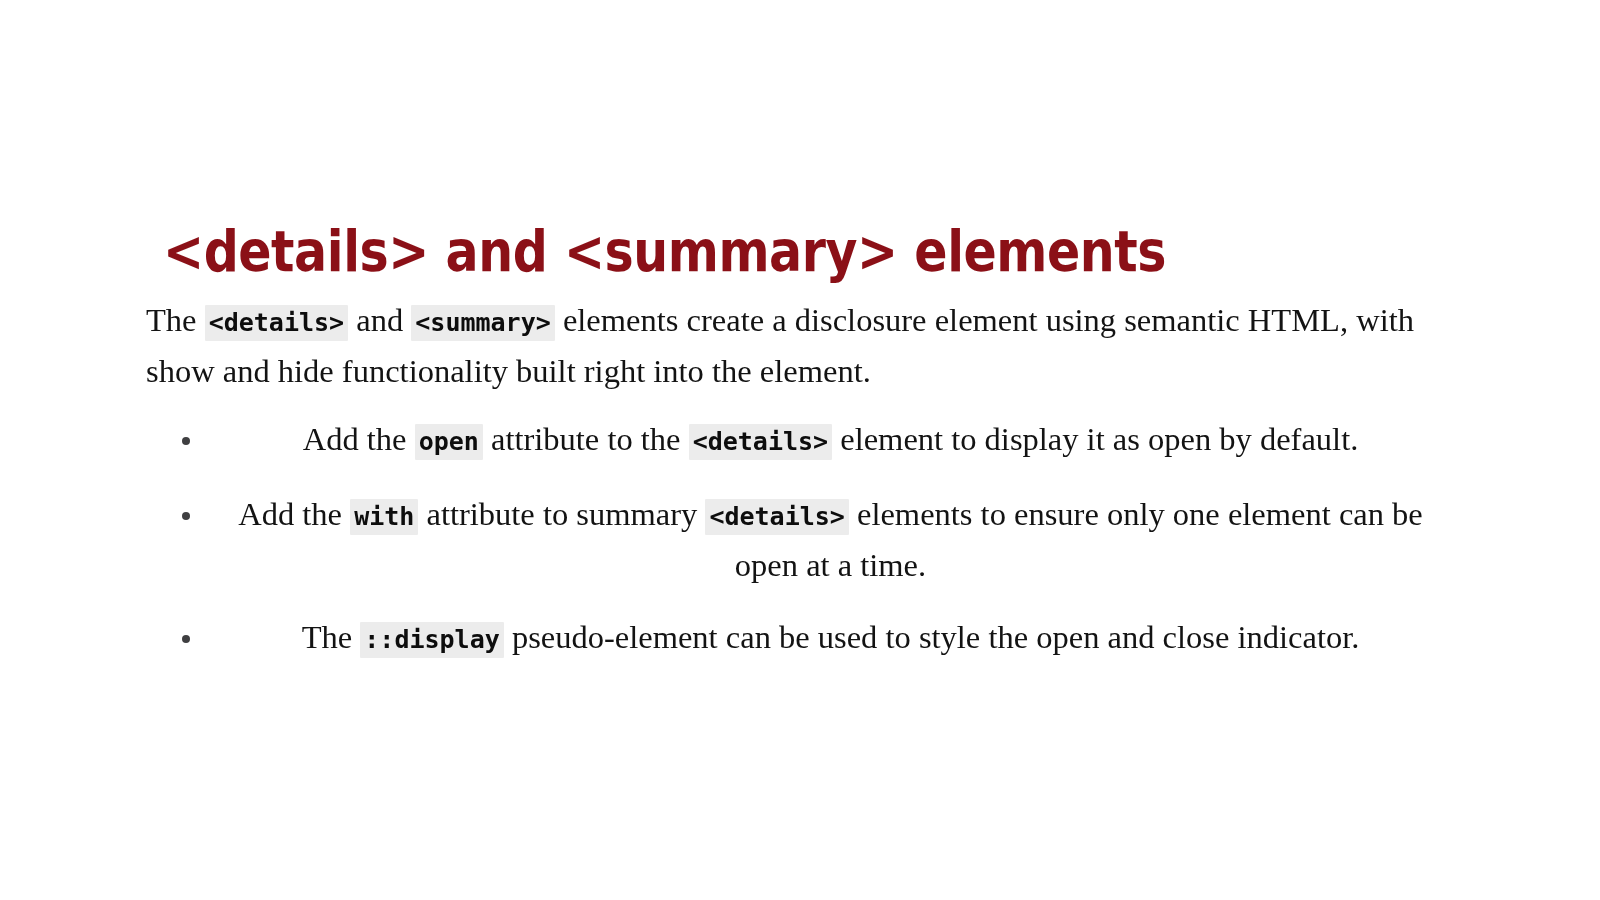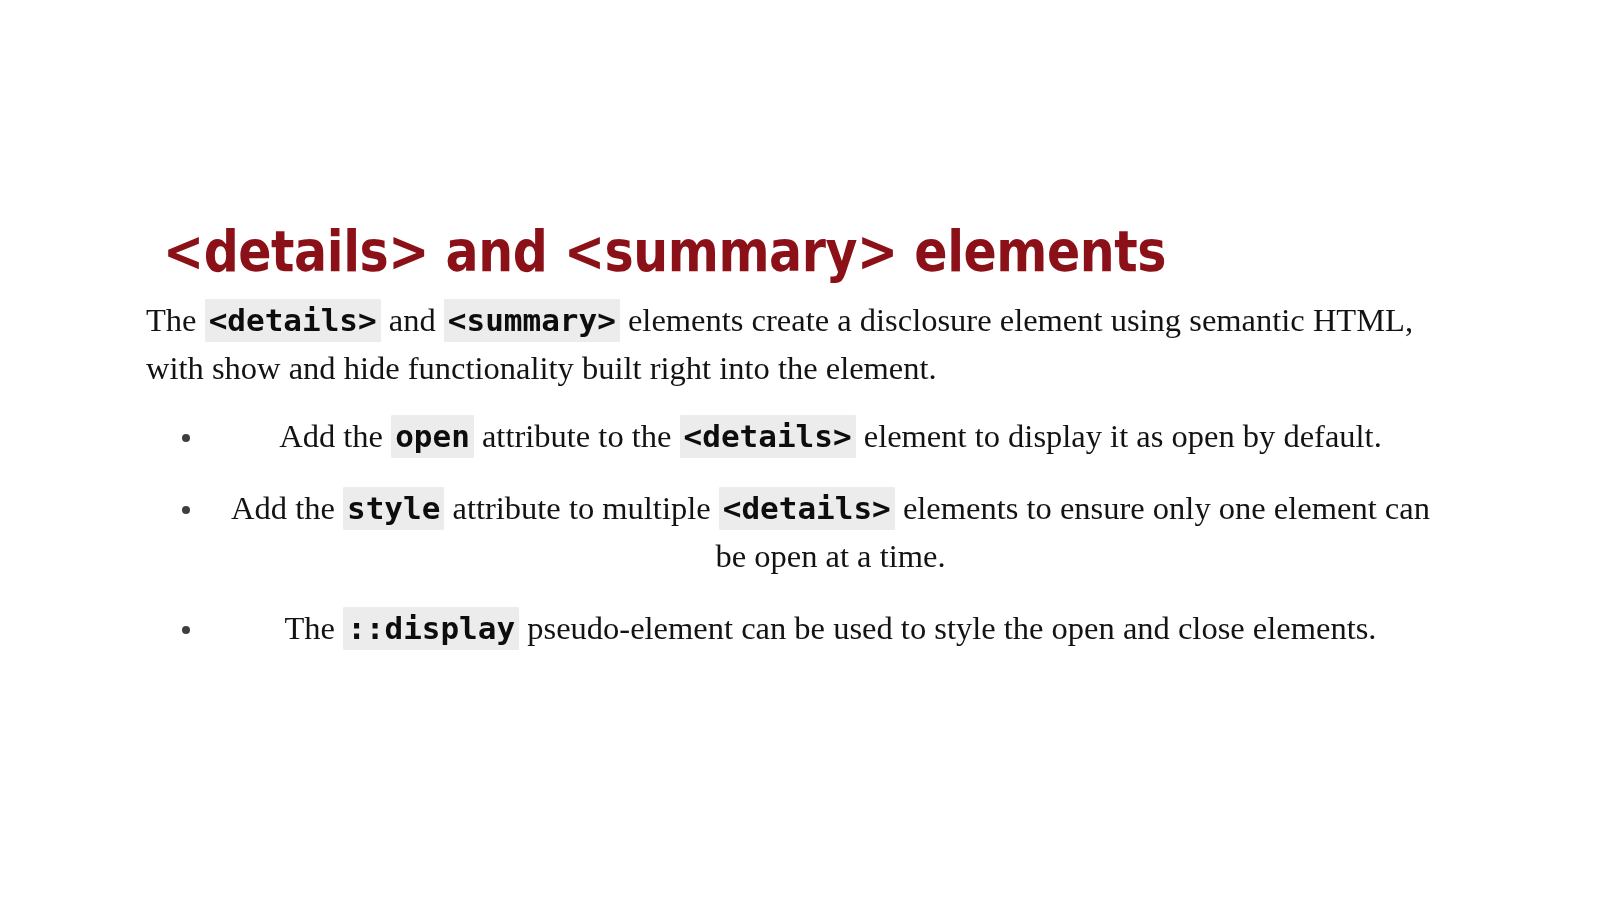--- a/index.html
+++ b/index.html
@@ -79,21 +79,21 @@
     width: 8px;
     height: 8px;
     border-radius: 50%;
     background: #3F3F41;
   }
 
   code.code-span,
   .code-span {
     font-family: "DejaVu Sans Mono", "Liberation Mono", monospace;
     font-weight: bold;
-    font-size: 31px;
+    font-size: 25px;
     background: #ECECEC;
     color: #0D0D0D;
     padding: 3px 4px 4px 4px;
     border-radius: 1px;
     white-space: nowrap;
     letter-spacing: 0px;
   }
 </style>
 </head>
 <body>
@@ -108,22 +108,22 @@
       <span>The </span><code class="code-span">&lt;details&gt;</code><span> and </span><code class="code-span">&lt;summary&gt;</code><span> elements create a disclosure element using semantic HTML, with show and hide functionality built right into the element.</span>
     </p>
 
     <ul class="bullet-list">
 
       <li class="bullet-item">
         <span class="bullet-marker"></span><span>Add the </span><code class="code-span">open</code><span> attribute to the </span><code class="code-span">&lt;details&gt;</code><span> element to display it as open by default.</span>
       </li>
 
       <li class="bullet-item">
-        <span class="bullet-marker"></span><span>Add the </span><code class="code-span">style</code><span> attribute to multiple </span><code class="code-span">&lt;details&gt;</code><span> elements to ensure only one element can be open at a time.</span>
+        <span class="bullet-marker"></span><span>Add the </span><code class="code-span">with</code><span> attribute to summary </span><code class="code-span">&lt;details&gt;</code><span> elements to ensure only one element can be open at a time.</span>
       </li>
 
       <li class="bullet-item">
-        <span class="bullet-marker"></span><span>The </span><code class="code-span">::display</code><span> pseudo-element can be used to style the open and close elements.</span>
+        <span class="bullet-marker"></span><span>The </span><code class="code-span">::display</code><span> pseudo-element can be used to style the open and close indicator.</span>
       </li>
 
     </ul>
   </div>
 </div>
 
 </body></html>

